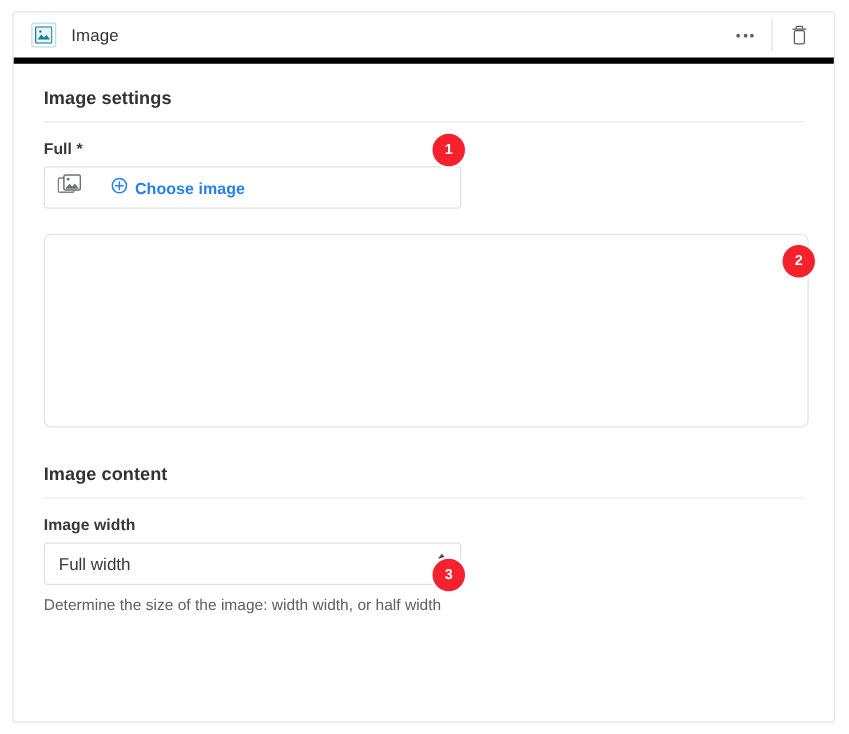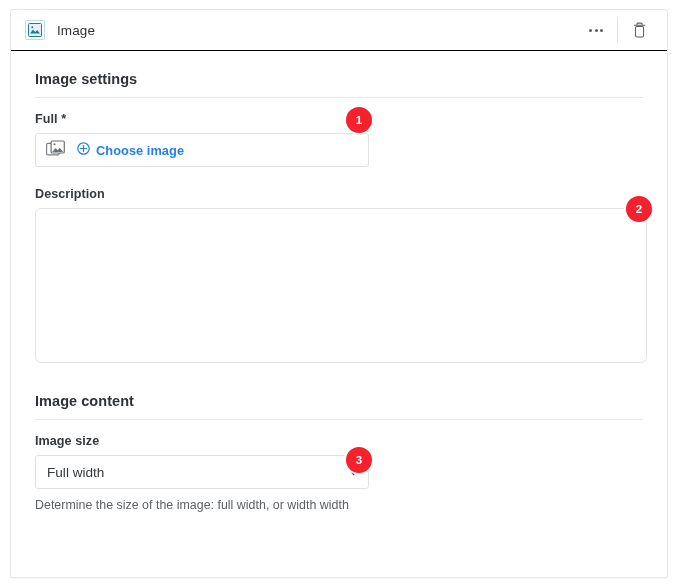--- a/index.html
+++ b/index.html
@@ -31,21 +31,21 @@
     background: #ffffff;
     border: 1px solid #e6e6e6;
     border-radius: 3px;
     box-shadow: 0 1px 2px rgba(0,0,0,0.045);
   }
 
   
   .card-header {
     position: relative;
     height: 41px;
-    border-bottom: 1px solid #000000;
+    border-bottom: 5px solid #000000;
     display: flex;
     align-items: center;
     padding: 0 14px 0 14px;
   }
 
   .header-left {
     display: flex;
     align-items: center;
     gap: 12px;
   }
@@ -144,21 +144,21 @@
   
   .chooser {
     width: 334px;
     height: 34px;
     border: 1px solid #e1e1e1;
     border-radius: 3px;
     background: #fff;
     display: flex;
     align-items: center;
     padding: 0 10px;
-    gap: 12px;
+    gap: 24px;
     cursor: pointer;
   }
 
   .choose-link {
     display: flex;
     align-items: center;
     gap: 6px;
     color: #2680eb;
     font-size: 12.8px;
     font-weight: bold;
@@ -302,41 +302,40 @@
               <circle cx="6.5" cy="6.5" r="5.7" fill="none" stroke="#2680eb" stroke-width="1.2"></circle>
               <line x1="6.5" y1="3.5" x2="6.5" y2="9.5" stroke="#2680eb" stroke-width="1.2" stroke-linecap="round"></line>
               <line x1="3.5" y1="6.5" x2="9.5" y2="6.5" stroke="#2680eb" stroke-width="1.2" stroke-linecap="round"></line>
             </svg>
           </span>
           <span>Choose image</span>
         </span>
       </div>
 
       <div class="desc-wrap">
-        <div class="field-label">Description</div>
         <textarea class="desc-box" placeholder="" style=""></textarea>
       </div>
 
       <div class="settings-wrap">
         <div class="section-title">Image content</div>
         <div class="section-rule"></div>
 
-        <div class="field-label">Image size</div>
+        <div class="field-label">Image width</div>
 
         <div class="select-row">
           <select class="size-select"><option value="Full width">Full width</option><option value="Half width">Half width</option></select>
           <span class="select-caret">
             <svg width="9" height="14" viewBox="0 0 9 14" aria-hidden="true">
               <path d="M4.5 1.4 L7.6 5.2 L1.4 5.2 Z" fill="#43484d"></path>
               <path d="M4.5 12.6 L1.4 8.8 L7.6 8.8 Z" fill="#43484d"></path>
             </svg>
           </span>
         </div>
 
-        <div class="help-text">Determine the size of the image: full width, or width width</div>
+        <div class="help-text">Determine the size of the image: width width, or half width</div>
       </div>
 
     </div>
   </div>
 
   <div class="badge badge-1">1</div>
   <div class="badge badge-2">2</div>
   <div class="badge badge-3">3</div>
 
 </div>

